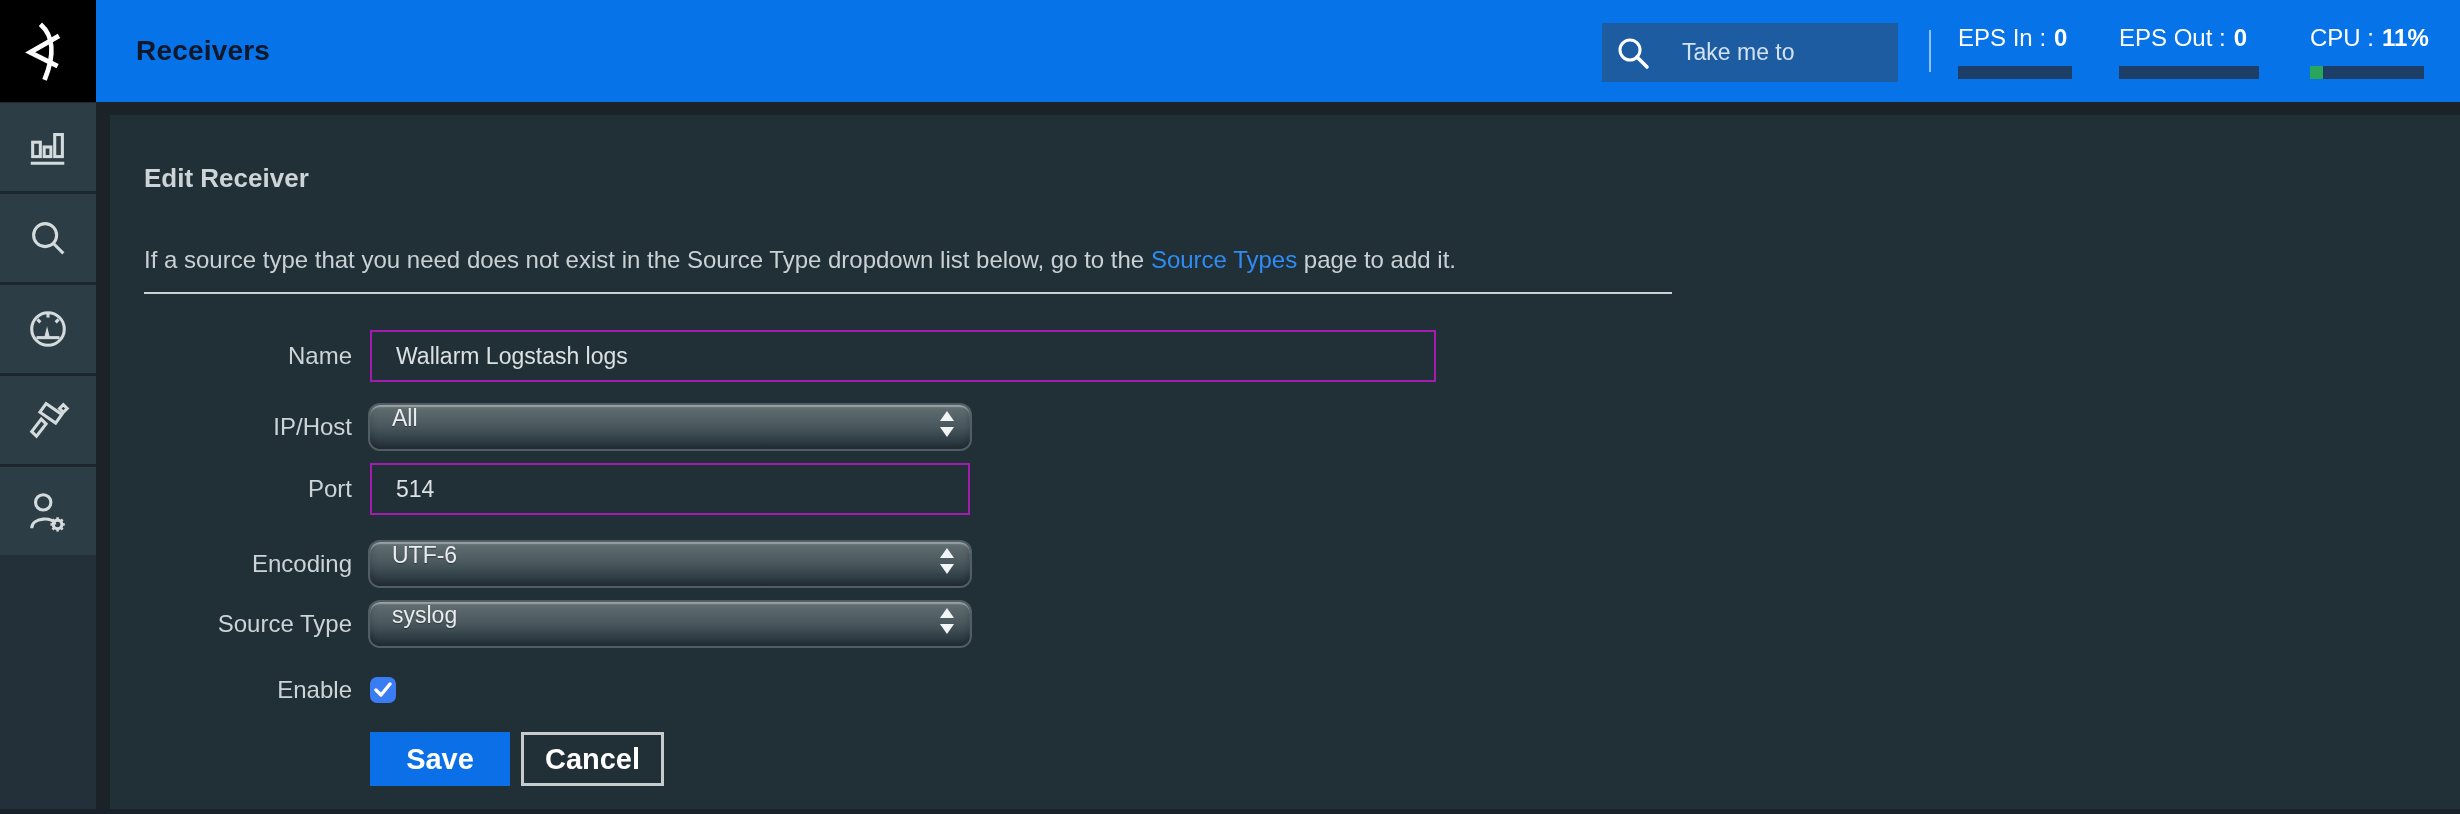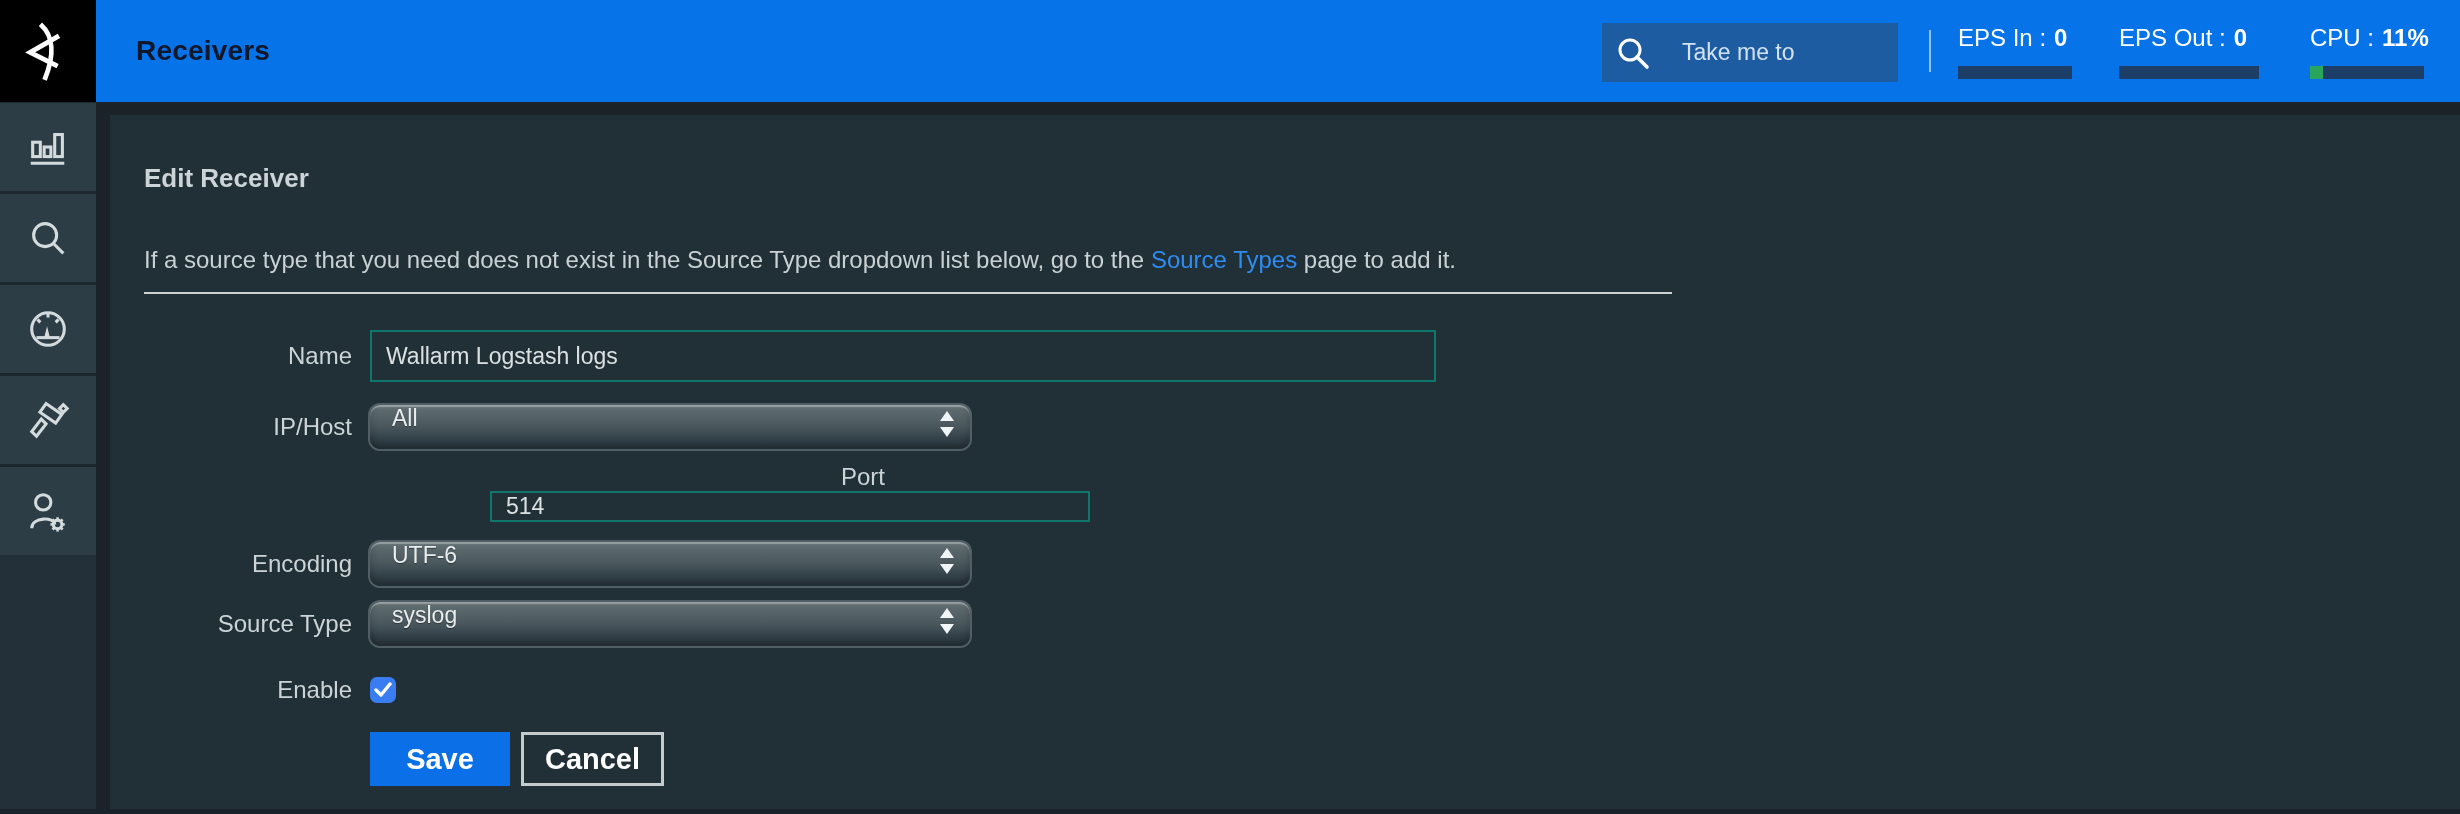--- a/index.html
+++ b/index.html
@@ -40,28 +40,28 @@
   
   .content { position:absolute; left:110px; top:115px; right:0; bottom:0; background:#212f37;margin-left:9px; }
   .section-title { position:absolute; left:25px; top:48px; font-size:26px; font-weight:bold; color:#ccd4d7; }
   .instruction { position:absolute; left:25px; top:131px; font-size:24px; color:#c9d1d4; white-space:nowrap; }
   .instruction .link { color:#2f8cf2; cursor:pointer; }
   .rule { position:absolute; left:25px; top:177px; width:1528px; height:2px; background:#ccd2d4; }
   .form { position:absolute; left:25px; top:215px; }
   .row { display:flex; align-items:center; }
   .row-name { height:52px; margin-bottom:23px; }
   .row-iphost { height:44px; margin-bottom:14px; }
-  .row-port { height:52px; margin-bottom:27px;flex-direction:column; }
+  .row-port { height:52px; margin-bottom:27px; }
   .row-encoding { height:44px; margin-bottom:16px; }
   .row-sourcetype { height:44px; margin-bottom:31px; }
   .row-enable { height:26px; margin-bottom:29px; }
   .row-actions { height:54px; }
   .f-label { width:226px; padding-right:18px; text-align:right; font-size:24px; color:#ccd4d7; flex:0 0 auto; }
   .spacer { width:226px; flex:0 0 auto; }
-  .text-input { height:52px; background:transparent; border:2px solid #0f766e; color:#dbe1e3; font-size:23px; padding:0 14px; font-family:inherit; outline:none; }
+  .text-input { height:52px; background:transparent; border:2px solid #a21caf; color:#dbe1e3; font-size:23px; padding:0 24px; font-family:inherit; outline:none; }
   .w-wide { width:1066px; }
   .w-std { width:600px; }
   .select {
     width:600px; height:44px; border-radius:10px; position:relative;
     display:flex; align-items:flex-start; padding-left:22px;
     font-size:23px; color:#e9edee; cursor:pointer;
     background:linear-gradient(180deg,#707c80 0%,#5d6a6e 10%,#4a585e 48%,#35434b 74%,#2c3a42 100%);
     box-shadow:0 0 0 2px rgba(140,153,158,.45), inset 0 2px 1px rgba(255,255,255,.3), inset 0 -5px 7px rgba(0,0,0,.28);
     text-shadow:0 1px 1px rgba(0,0,0,.4);
   }

